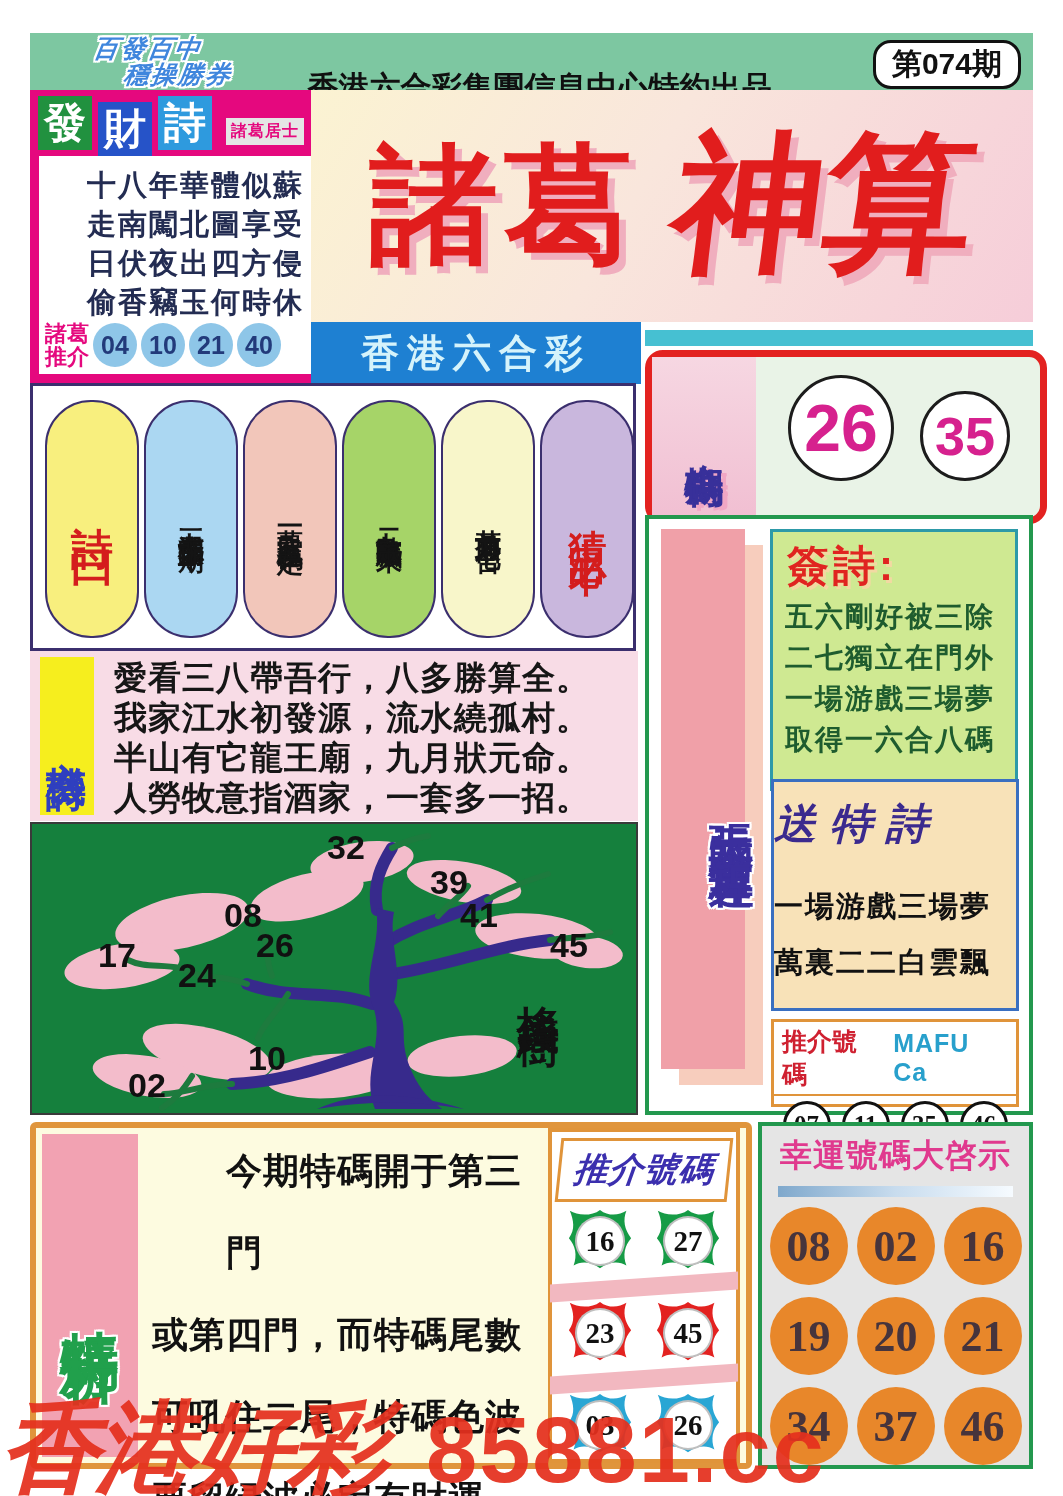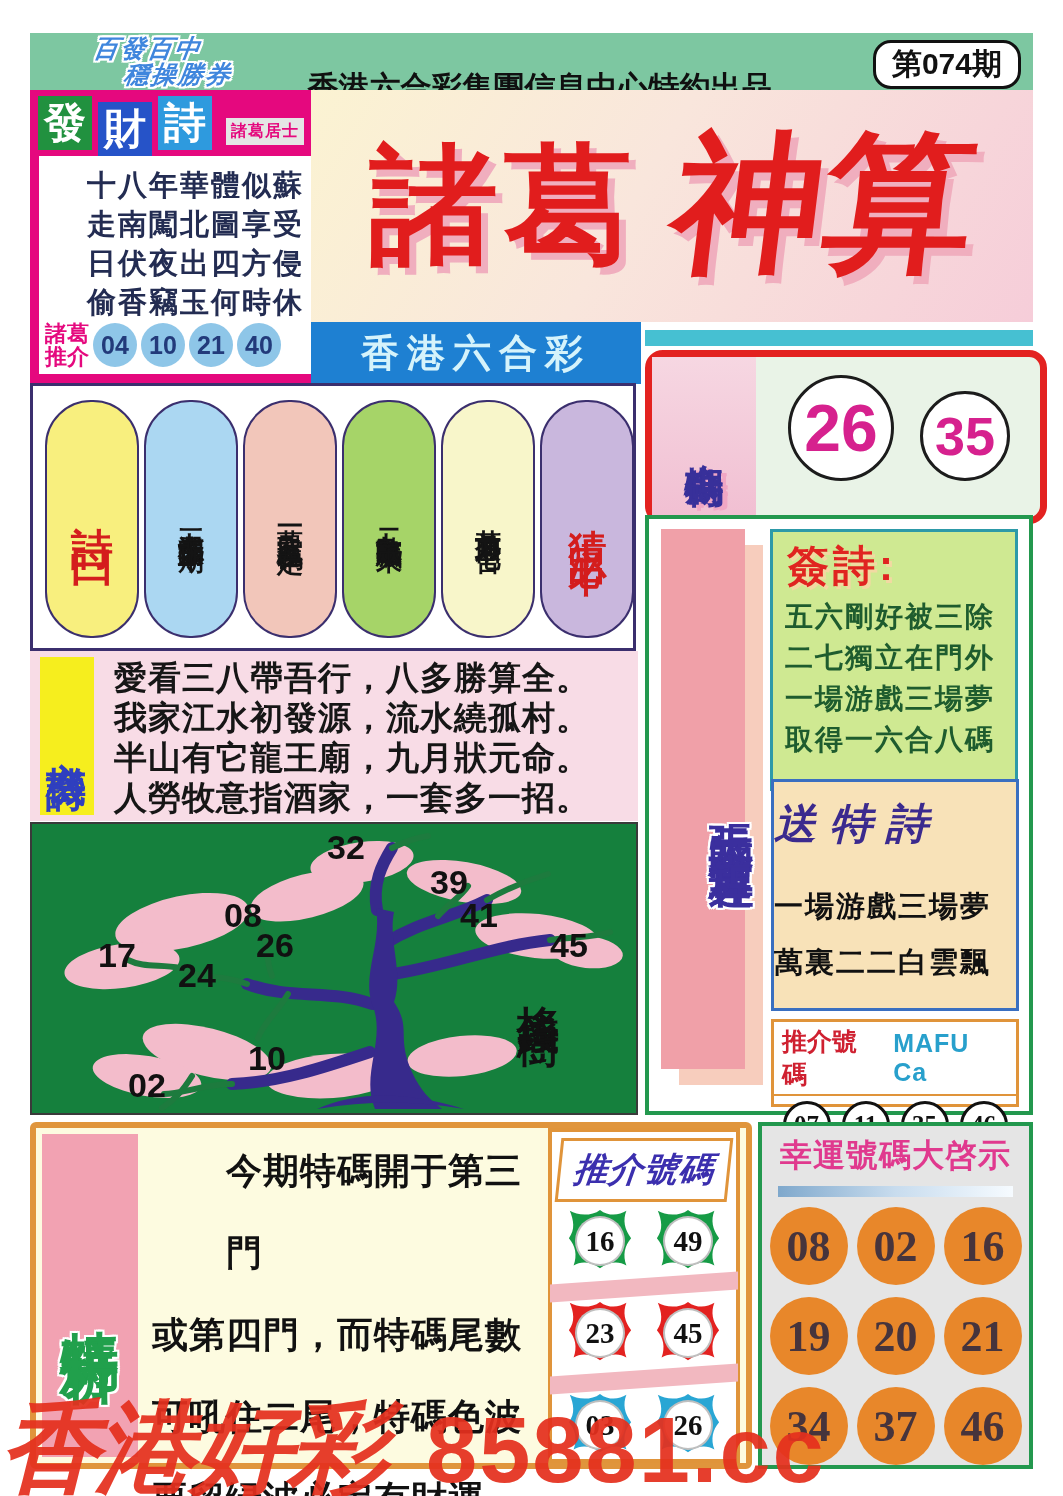--- a/index.html
+++ b/index.html
@@ -339,21 +339,21 @@
         <div class="shield">
           <svg viewBox="0 0 70 70">
               <path fill="currentColor" d="M35,2 C44,9 55,8 63,3 C59,13 61,23 68,32 C61,40 59,50 63,61 C55,56 44,57 35,64 C26,57 15,56 7,61 C11,50 9,40 2,32 C9,23 7,13 3,3 C11,8 26,9 35,2 Z"></path>
             </svg>
           <span class="num">16</span>
         </div>
         <div class="shield">
           <svg viewBox="0 0 70 70">
               <path fill="currentColor" d="M35,2 C44,9 55,8 63,3 C59,13 61,23 68,32 C61,40 59,50 63,61 C55,56 44,57 35,64 C26,57 15,56 7,61 C11,50 9,40 2,32 C9,23 7,13 3,3 C11,8 26,9 35,2 Z"></path>
             </svg>
-          <span class="num">49</span>
+          <span class="num">27</span>
         </div>
       </div>
       <div class="sh-bar"></div>
       <div class="sh-row row-red">
         <div class="shield">
           <svg viewBox="0 0 70 70">
               <path fill="currentColor" d="M35,2 C44,9 55,8 63,3 C59,13 61,23 68,32 C61,40 59,50 63,61 C55,56 44,57 35,64 C26,57 15,56 7,61 C11,50 9,40 2,32 C9,23 7,13 3,3 C11,8 26,9 35,2 Z"></path>
             </svg>
           <span class="num">23</span>
         </div>

